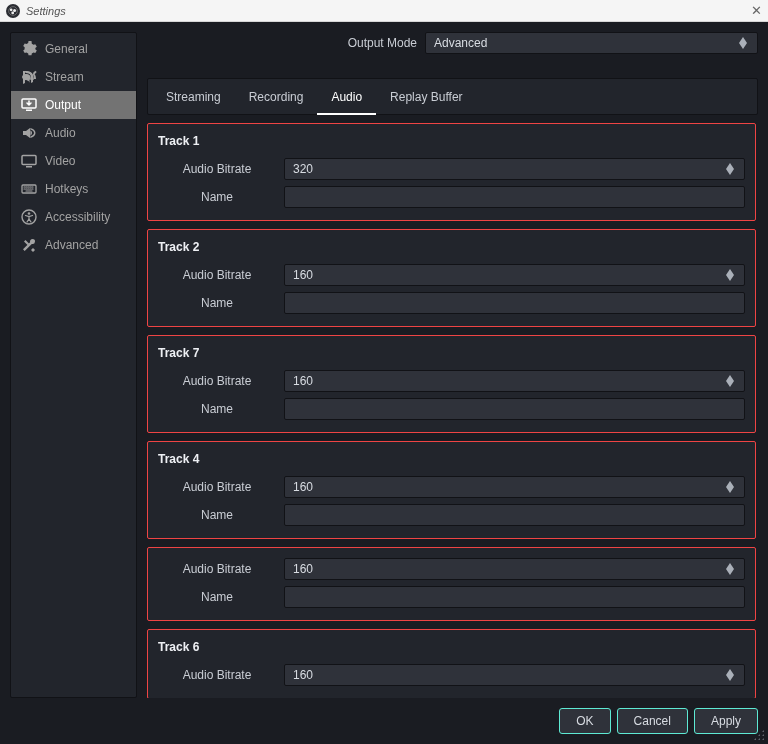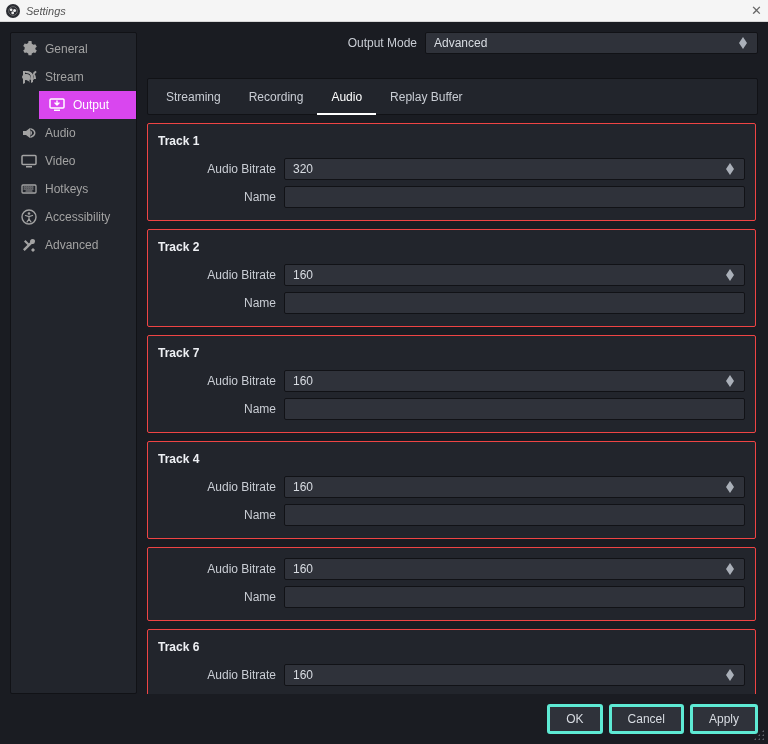--- a/index.html
+++ b/index.html
@@ -60,24 +60,23 @@
   .side-item {
     display: flex;
     align-items: center;
     gap: 8px;
     padding: 6px 10px 6px 10px;
     cursor: pointer;
     color: #a3a3a3;
     font-size: 12px;
   }
   .side-item.active {
-    background: #d946ef;
+    background: #737373;
     color: #fff;
     border-radius: 0;
-    margin-left: 28px;
   }
   .side-item .icon { width: 16px; height: 16px; display:flex; align-items:center; justify-content:center; }
   .side-item .icon svg { width:16px; height:16px; fill: currentColor; }
 
   
   .main {
     flex: 1;
     display: flex;
     flex-direction: column;
     min-height: 0;
@@ -164,21 +163,21 @@
   }
   .field-row {
     display: flex;
     align-items: center;
     gap: 8px;
     margin-bottom: 6px;
   }
   .field-row:last-child { margin-bottom: 0; }
   .field-label {
     width: 118px;
-    text-align: right;
+    text-align: center;
     color: #c9cdd4;
     font-size: 12px;
   }
   .text-input {
     flex: 1;
     height: 22px;
     background: #2f323a;
     border: 1px solid #111216;
     border-radius: 2px;
     color: #d8dce2;
@@ -190,21 +189,21 @@
   .footer {
     display: flex;
     justify-content: flex-end;
     align-items: center;
     gap: 6px;
     padding-top: 10px;
     position: relative;
   }
   .btn {
     background: #2f323a;
-    border: 3px solid #5eead4;
+    border: 1px solid #5eead4;
     color: #d8dce2;
     border-radius: 3px;
     padding: 5px 16px;
     font-size: 12px;
     cursor: pointer;
   }
   .resize-grip {
     position: absolute;
     right: -6px;
     bottom: -6px;

